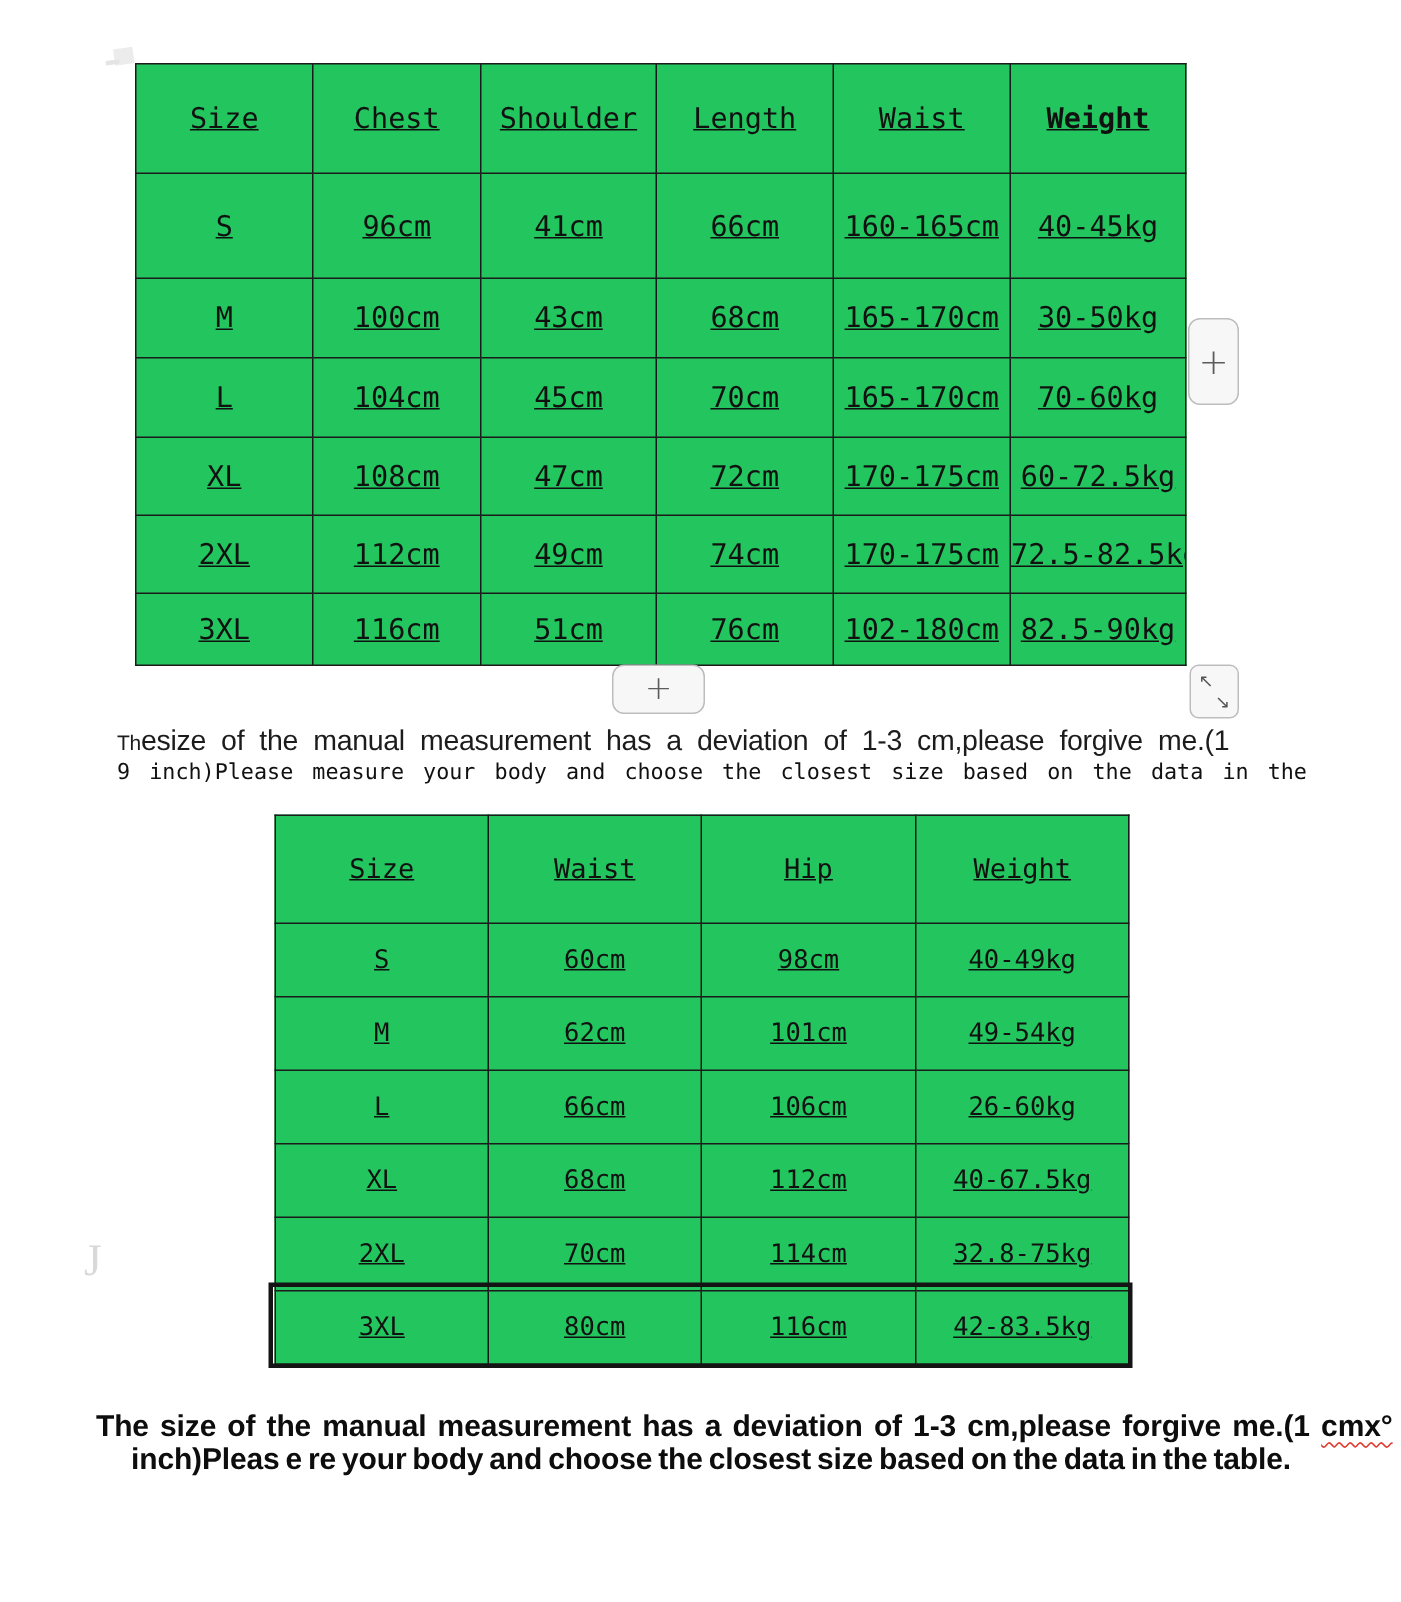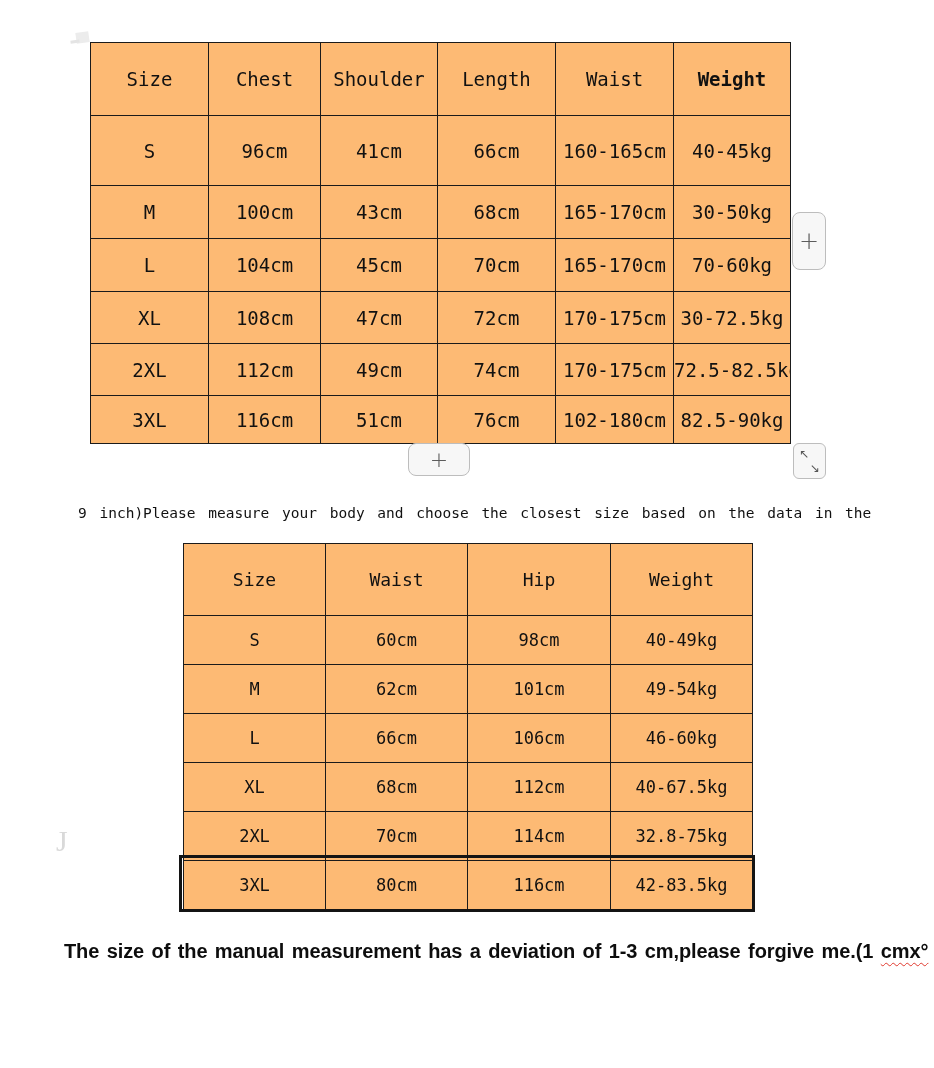--- a/index.html
+++ b/index.html
@@ -8,21 +8,22 @@
     width:934px;height:1068px;
     background:#ffffff;
     font-family:"DejaVu Sans Mono", monospace;
     color:#111;
     overflow:hidden;
   }
   
   table.size-table{
     border-collapse:collapse;
     table-layout:fixed;
-    background:#fdba74;
+    background:#22c55e;
+    text-decoration:underline;
   }
   table.size-table td,table.size-table th{
     border:1.5px solid #1b1b1b;
     text-align:center;
     vertical-align:middle;
     padding:0;
     font-weight:normal;
     white-space:nowrap;
     overflow:hidden;
   }
@@ -60,21 +61,21 @@
   #btn-expand .arr.se{right:5px;bottom:4px;}
   
   #note-top{position:absolute;left:78px;top:484px;width:812px;}
   #note-top .l1{
     font-family:"Liberation Sans", sans-serif;
     font-size:19px;color:#1c1c1c;word-spacing:5px;letter-spacing:-0.2px;
     white-space:nowrap;
   }
   #note-top .l1 .small-prefix{font-size:14px;}
   #note-top .l2{
-    margin-top:21px;
+    margin-top:1px;
     font-family:"DejaVu Sans Mono", monospace;
     font-size:14.5px;color:#111;word-spacing:4px;
     white-space:nowrap;
   }
   #note-bottom{
     position:absolute;left:64px;top:940px;width:820px;
     font-family:"Liberation Sans", sans-serif;
     font-size:20px;font-weight:600;color:#0d0d0d;
     line-height:22px;
     text-align:center;
@@ -153,21 +154,21 @@
         <td>70cm</td>
         <td>165-170cm</td>
         <td>70-60kg</td>
       </tr>
       <tr style="height:52px">
         <td>XL</td>
         <td>108cm</td>
         <td>47cm</td>
         <td>72cm</td>
         <td>170-175cm</td>
-        <td>30-72.5kg</td>
+        <td>60-72.5kg</td>
       </tr>
       <tr style="height:52px">
         <td>2XL</td>
         <td>112cm</td>
         <td>49cm</td>
         <td>74cm</td>
         <td>170-175cm</td>
         <td>72.5-82.5kg</td>
       </tr>
       <tr style="height:48px">
@@ -186,20 +187,21 @@
   </div>
   <div id="btn-plus-bottom" class="ui-btn">
     <span>+</span>
   </div>
   <div id="btn-expand" class="ui-btn">
     <span class="arr nw">↖</span>
     <span class="arr se">↘</span>
   </div>
 
   <div id="note-top">
+    <div class="l1"><span class="small-prefix">Th</span><span>esize of the manual measurement has a deviation of 1-3 cm,please forgive me.(1</span></div>
     <div class="l2">9 inch)Please measure your body and choose the closest size based on the data in the</div>
   </div>
 
   <table id="table2" class="size-table">
     <colgroup>
       <col style="width:142px">
         <col style="width:142px">
         <col style="width:143px">
         <col style="width:142px">
     </colgroup>
@@ -221,21 +223,21 @@
       <tr style="height:49px">
         <td>M</td>
         <td>62cm</td>
         <td>101cm</td>
         <td>49-54kg</td>
       </tr>
       <tr style="height:49px">
         <td>L</td>
         <td>66cm</td>
         <td>106cm</td>
-        <td>46-60kg</td>
+        <td>26-60kg</td>
       </tr>
       <tr style="height:49px">
         <td>XL</td>
         <td>68cm</td>
         <td>112cm</td>
         <td>40-67.5kg</td>
       </tr>
       <tr style="height:49px">
         <td>2XL</td>
         <td>70cm</td>
@@ -247,15 +249,16 @@
         <td>80cm</td>
         <td>116cm</td>
         <td>42-83.5kg</td>
       </tr>
     </tbody>
   </table>
   <div id="row-highlight"></div>
 
   <div id="note-bottom">
     <div class="l1"><span>The size of the manual measurement has a deviation of 1-3 cm,please forgive me.(1 </span><span class="misspelled">cmx°</span><span> .39</span></div>
+    <div class="l2">inch)Pleas e re your body and choose the closest size based on the data in the table.</div>
   </div>
 
 </div>
 
 </body></html>

